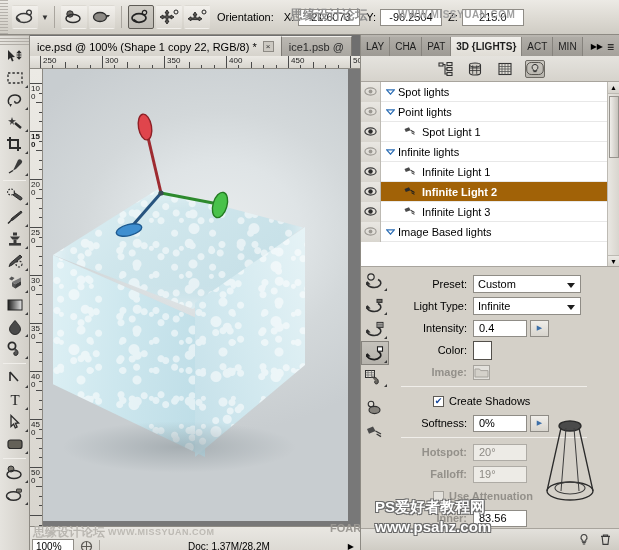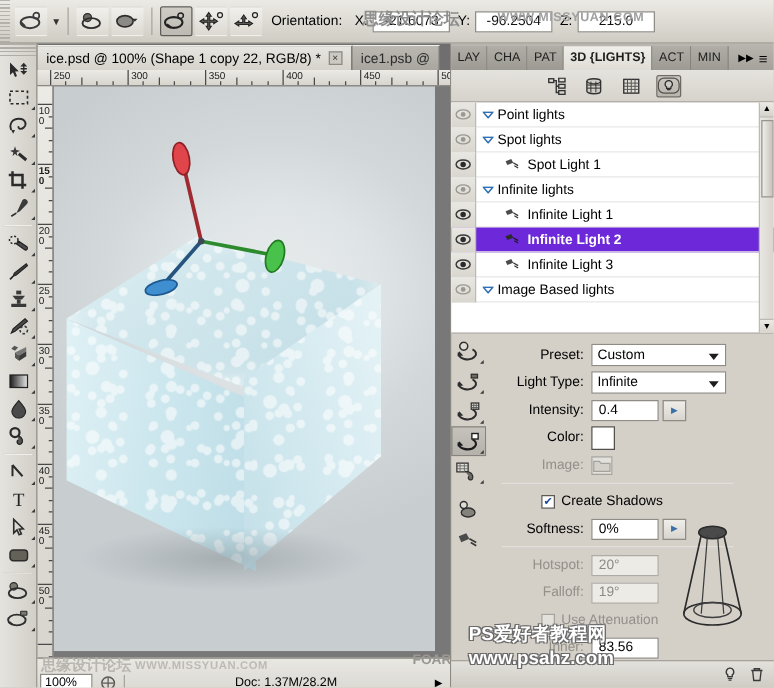--- a/index.html
+++ b/index.html
@@ -156,39 +156,39 @@
   .picon.sel { border:1px solid #6d6a64; background:linear-gradient(to bottom,#cbc8c1,#b8b5ae);}
   #light-list { position:relative; height:185px; background:#fff; overflow:hidden;
      border-bottom:1px solid #a8a49d; }
   .ll-row { display:flex; align-items:center; height:20px; border-bottom:1px solid #e8e8e8; }
   .ll-eye { width:20px; height:20px; flex:0 0 20px; display:flex; align-items:center;
      justify-content:center; background:linear-gradient(to bottom,#e9e7e2,#d9d6cf);
      border-right:1px solid #bdbab3; }
   .ll-label { font-size:11px; padding-left:3px; white-space:nowrap; }
   .ll-row.group .ll-label { padding-left:2px; }
   .ll-row.child .ll-label { padding-left:2px; }
-  .ll-row.sel { background:#6d28d9; }
+  .ll-row.sel { background:#a16207; }
   .ll-row.sel .ll-label { color:#fff; font-weight:bold; }
   .disclose { width:11px; height:20px; display:flex; align-items:center; justify-content:center;
      margin-left:4px; }
   #ll-scroll { position:absolute; right:0; top:0; width:12px; height:185px;
      background:linear-gradient(to right,#e9e7e2,#d8d5ce); border-left:1px solid #bdbab3; }
   .sc-btn { height:12px; display:flex; align-items:center; justify-content:center;
      background:linear-gradient(to bottom,#ebe9e4,#d6d3cc); border-bottom:1px solid #bdbab3;}
   .sc-thumb { position:absolute; top:14px; left:1px; width:10px; height:62px;
      background:linear-gradient(to right,#f0eeea,#c6c3bc); border:1px solid #97948e; }
   #props { position:relative; padding-top:6px; height:282px; }
   #prop-icons { position:absolute; left:0; top:2px; width:30px; }
   .pticon { width:28px; height:24px; display:flex; align-items:center; justify-content:center; position:relative;}
   .pticon.sel { background:linear-gradient(to bottom,#c6c3bc,#b4b1aa); box-shadow: inset 0 0 0 1px #86837d; }
   .pticon .tri { position:absolute; right:2px; bottom:2px; width:0;height:0;
      border-left:3px solid transparent; border-bottom:3px solid #3a3a3a; }
   .prow { display:flex; align-items:center; height:22px; margin-left:32px; }
   .plabel { width:80px; text-align:right; font-size:11px; padding-right:6px; }
-  .plabel.dim { color:#93908a; }
+  .plabel.dim { color:#93908a;font-weight:bold; }
   .pselect {
     width:108px; height:18px; background:#fff; border:1px solid #8f8c86;
     font-size:11px; line-height:16px; padding-left:4px; position:relative;
   }
   .pselect:after {
     content:""; position:absolute; right:5px; top:7px;
     border-left:4px solid transparent; border-right:4px solid transparent;
     border-top:5px solid #1d1d1d;
   }
   .pnum { width:54px; height:17px; background:#fff; border:1px solid #8f8c86;
@@ -646,36 +646,36 @@
         <svg width="13" height="9" viewBox="0 0 13 9">
             <ellipse cx="6.5" cy="4.5" rx="5.6" ry="3.6" fill="none" stroke="#9b9892" stroke-width="1.1"></ellipse>
             <circle cx="6.5" cy="4.5" r="1.9" fill="#9b9892"></circle>
           </svg>
       </div>
       <span class="disclose">
         <svg width="9" height="6" viewBox="0 0 9 6">
             <path d="M0.7 0.8 H8.3 L4.5 5.2 Z" fill="none" stroke="#2e6fb5" stroke-width="1.2"></path>
           </svg>
       </span>
-      <span class="ll-label">Point lights</span>
+      <span class="ll-label">Spot lights</span>
     </div>
 
     <div class="ll-row group">
       <div class="ll-eye">
         <svg width="13" height="9" viewBox="0 0 13 9">
             <ellipse cx="6.5" cy="4.5" rx="5.6" ry="3.6" fill="none" stroke="#9b9892" stroke-width="1.1"></ellipse>
             <circle cx="6.5" cy="4.5" r="1.9" fill="#9b9892"></circle>
           </svg>
       </div>
       <span class="disclose">
         <svg width="9" height="6" viewBox="0 0 9 6">
             <path d="M0.7 0.8 H8.3 L4.5 5.2 Z" fill="none" stroke="#2e6fb5" stroke-width="1.2"></path>
           </svg>
       </span>
-      <span class="ll-label">Spot lights</span>
+      <span class="ll-label">Point lights</span>
     </div>
 
     <div class="ll-row child">
       <div class="ll-eye">
         <svg width="13" height="9" viewBox="0 0 13 9">
             <ellipse cx="6.5" cy="4.5" rx="5.6" ry="3.6" fill="none" stroke="#3a3a3a" stroke-width="1.2"></ellipse>
             <circle cx="6.5" cy="4.5" r="2.2" fill="#2b2b2b"></circle>
           </svg>
       </div>
       <span style="width:22px"></span>

